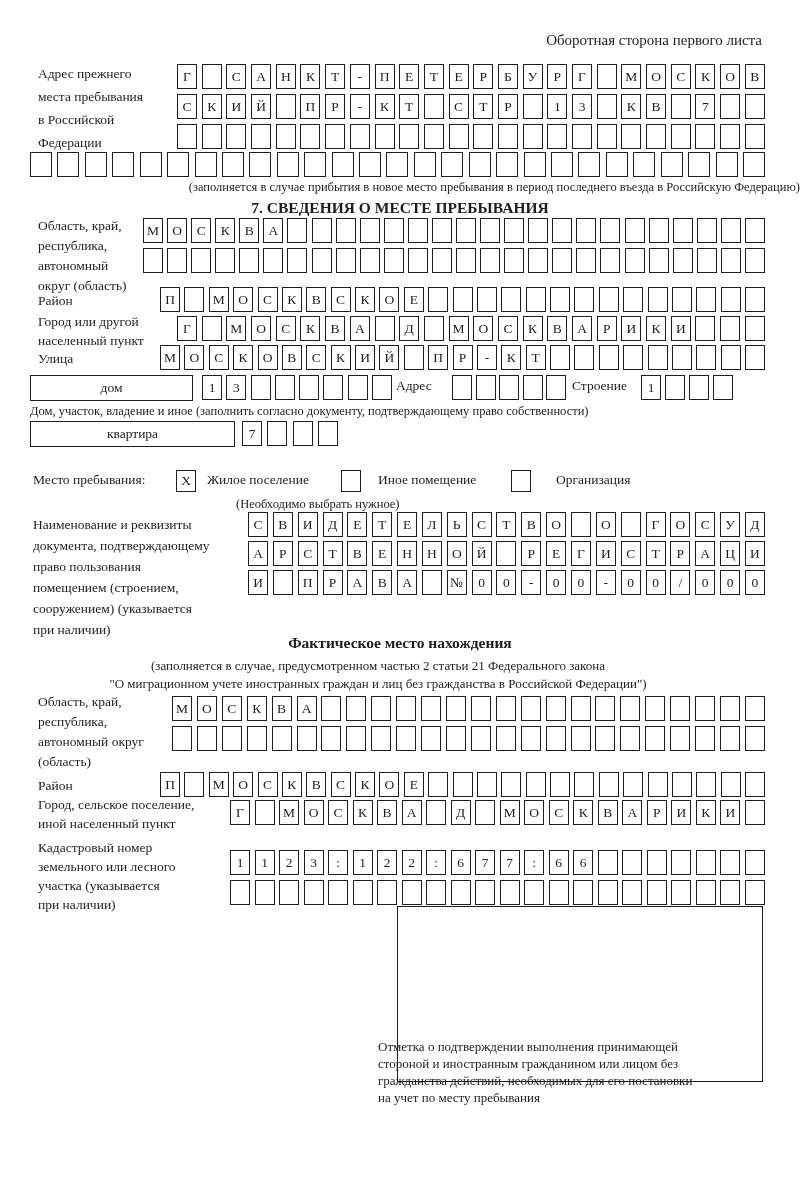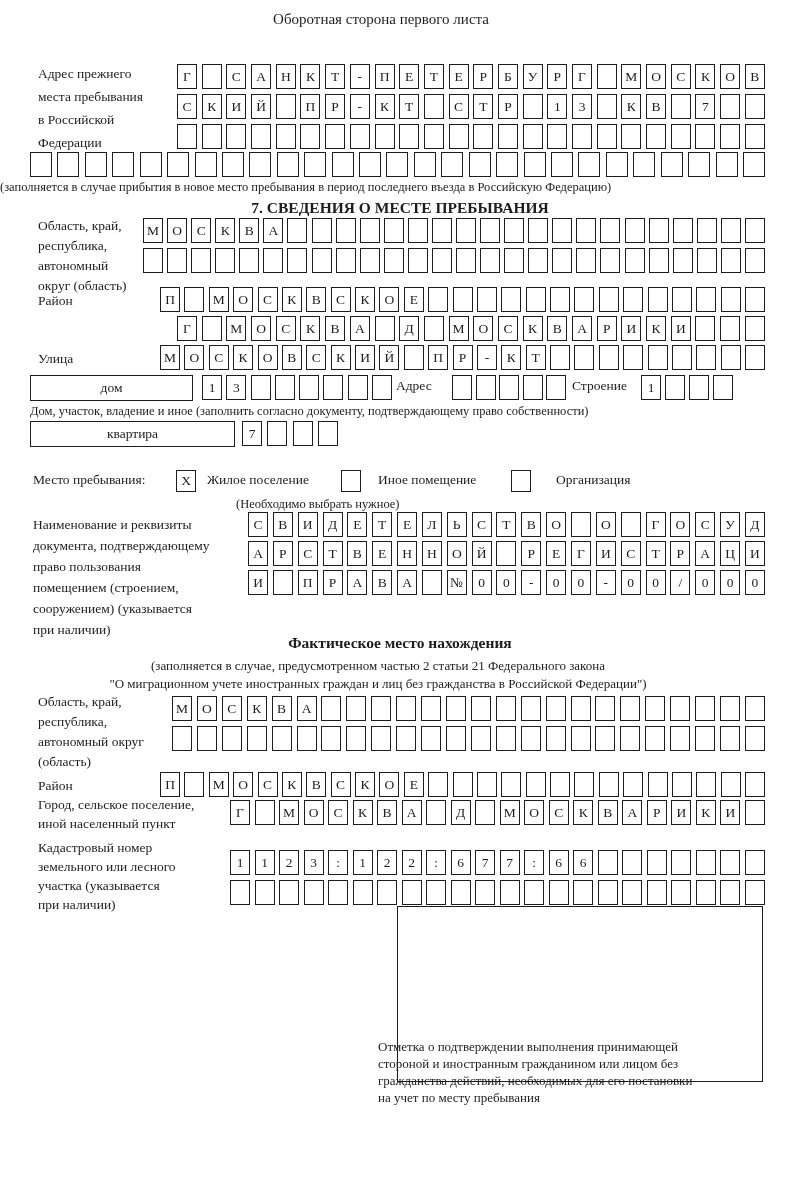--- a/index.html
+++ b/index.html
@@ -1,26 +1,26 @@
 <!DOCTYPE html>
 <html><head>
 <meta charset="utf-8">
 <style>
   html,body{margin:0;padding:0;background:#ffffff;}
   .page{
     position:relative;width:800px;height:1180px;background:#ffffff;
     font-family:"Liberation Serif","DejaVu Serif",serif;color:#1d1d1d;overflow:hidden;
   }
-  .hdr{position:absolute;top:11px;left:0;width:100%;box-sizing:border-box;
-       padding-right:38px;text-align:center;font-size:15px;}
+  .hdr{position:absolute;top:32px;left:0;width:100%;box-sizing:border-box;
+       padding-right:38px;text-align:right;font-size:15px;}
   .title{position:absolute;left:0;width:100%;text-align:center;font-weight:bold;font-size:15.5px;}
   .label{position:absolute;white-space:pre-line;font-size:13.5px;line-height:23px;}
   .lh20{line-height:20px;} .lh19{line-height:19px;} .lh21{line-height:21px;}
   .note{position:absolute;font-size:12.5px;}
-  .center{left:0;width:100%;text-align:left;}
+  .center{left:0;width:100%;text-align:right;}
   .cellrow{position:absolute;display:flex;justify-content:space-between;}
   .cell{flex:0 0 20px;height:25px;border:1.7px solid #1d1d1d;box-sizing:border-box;
         display:flex;align-items:center;justify-content:center;font-size:13.5px;background:#fff;}
   .wide .cell{flex-basis:22px;}
   .wbox{position:absolute;height:26px;border:1.7px solid #1d1d1d;box-sizing:border-box;
         display:flex;align-items:center;justify-content:center;font-size:13.5px;}
   .inl{position:absolute;font-size:13.5px;}
   .chk{position:absolute;width:20px;height:22px;border:1.7px solid #1d1d1d;box-sizing:border-box;
        text-align:center;font-size:13.5px;line-height:19px;}
   .bigbox{position:absolute;left:397px;top:906px;width:366px;height:176px;
@@ -235,20 +235,22 @@
       <span class="cell"></span>
       <span class="cell"></span>
       <span class="cell"></span>
       <span class="cell"></span>
       <span class="cell"></span>
       <span class="cell"></span>
       <span class="cell"></span>
       <span class="cell"></span>
     </div>
 
+  <div class="label lh19" style="left:38px;top:312px">Город или другой
+населенный пункт</div>
   <div class="cellrow" style="left:177px;top:316px;width:588px">
       <span class="cell">Г</span>
       <span class="cell"></span>
       <span class="cell">М</span>
       <span class="cell">О</span>
       <span class="cell">С</span>
       <span class="cell">К</span>
       <span class="cell">В</span>
       <span class="cell">А</span>
       <span class="cell"></span>

